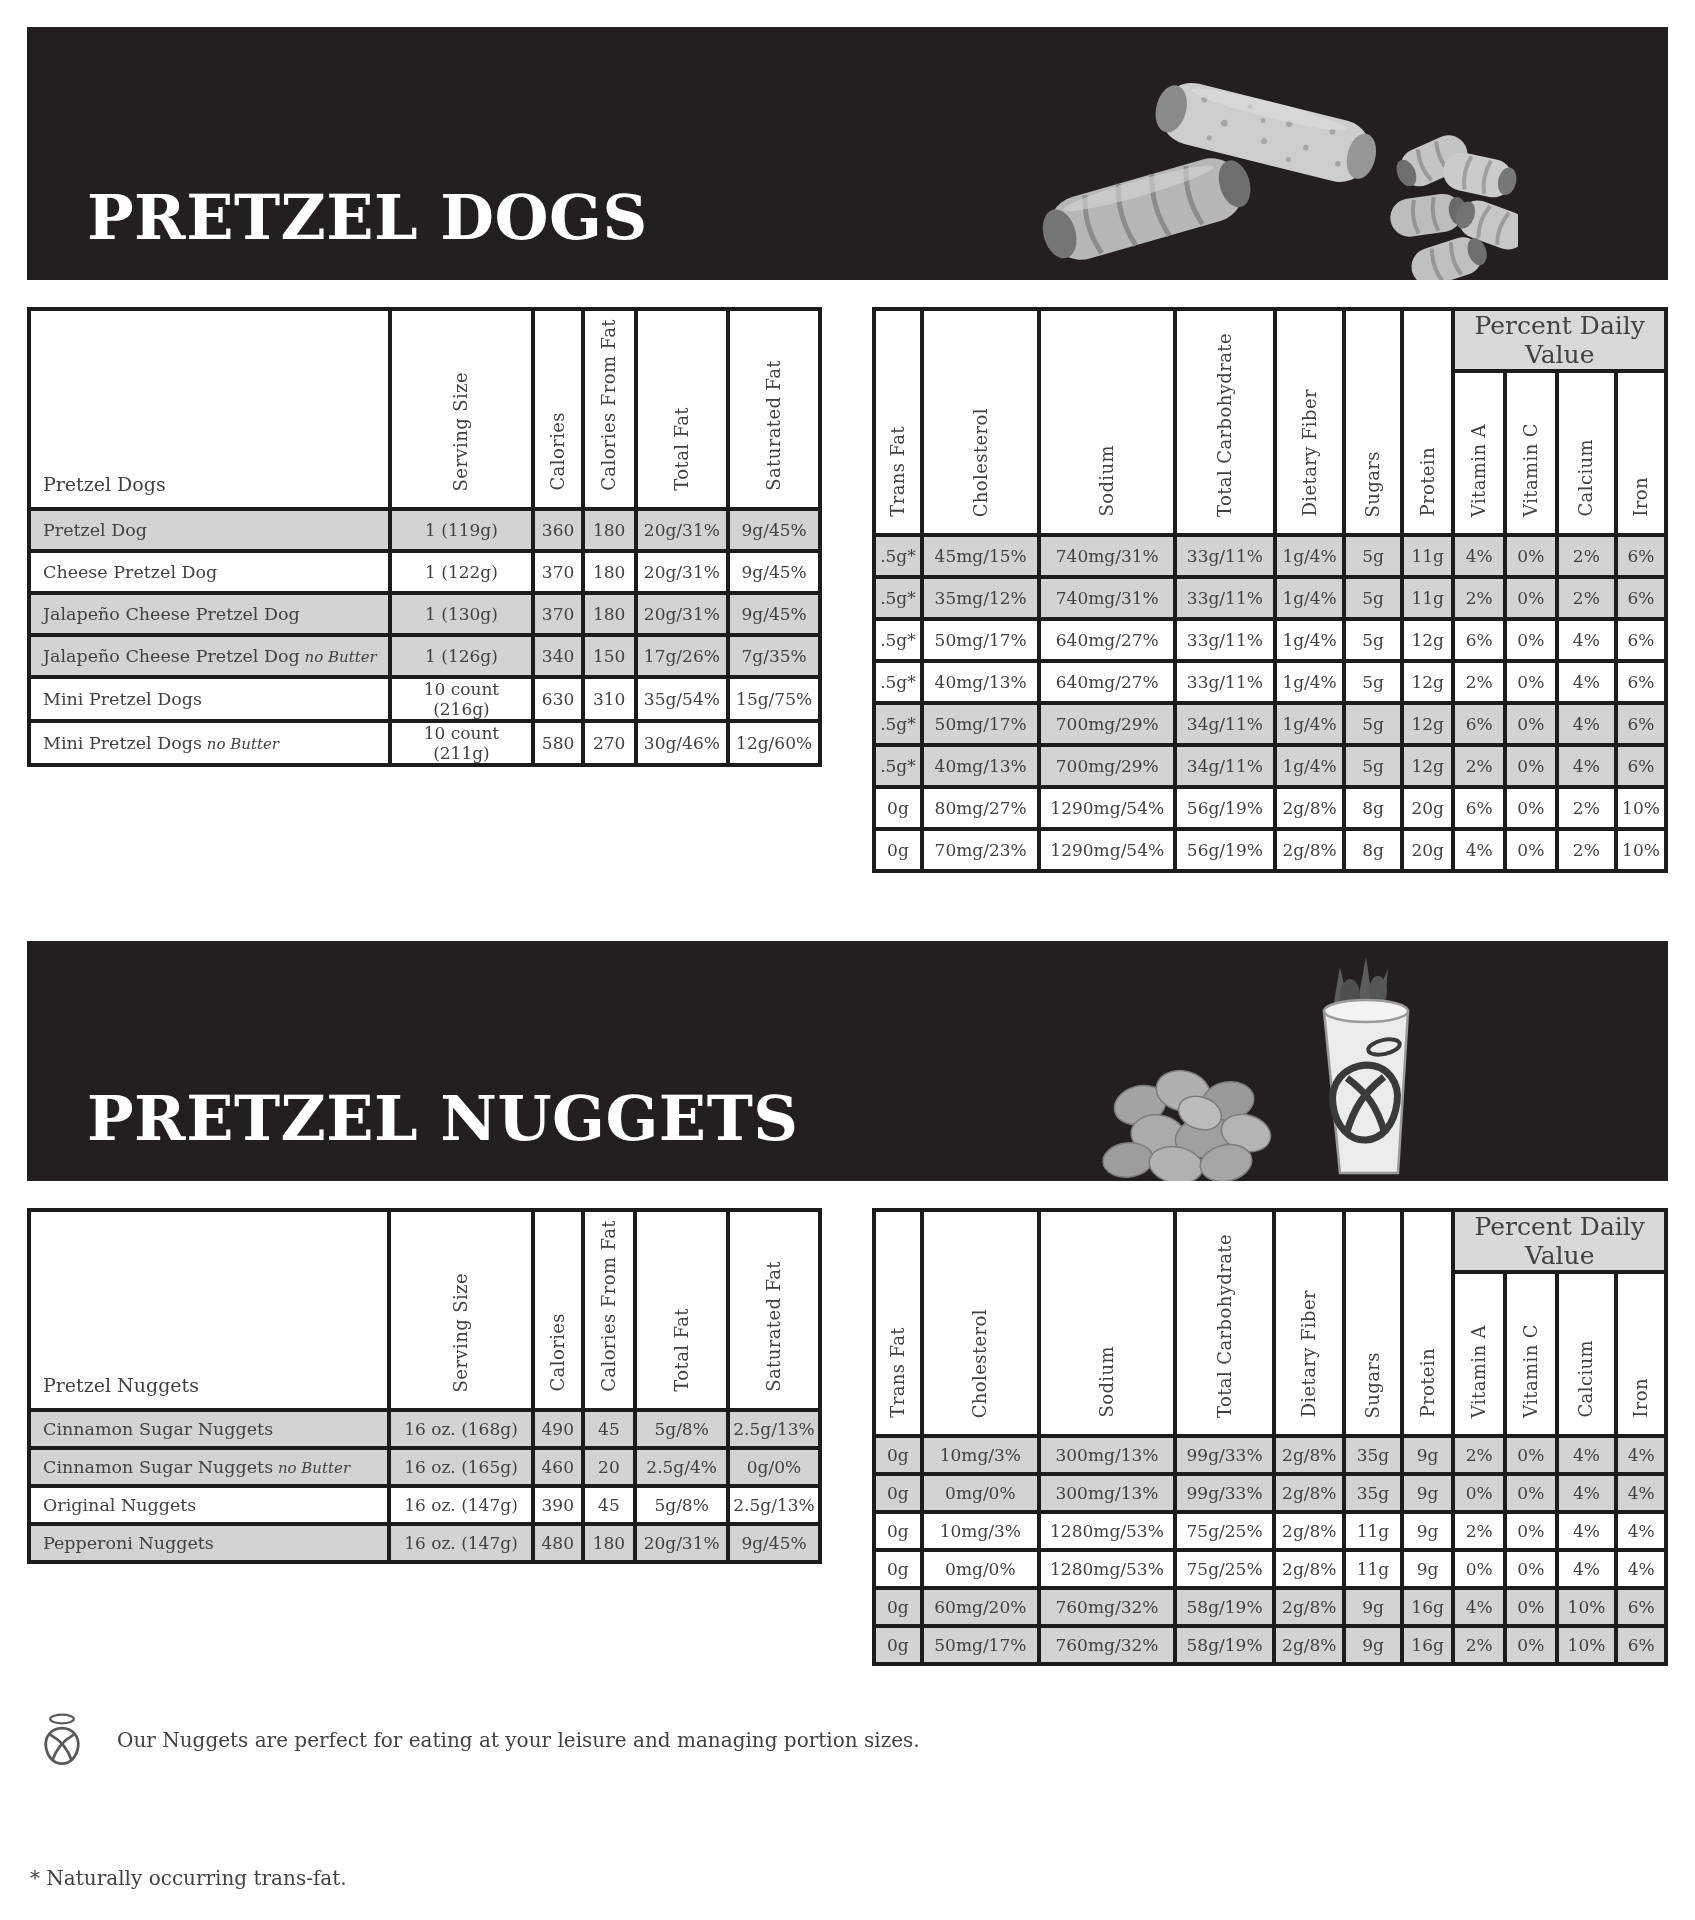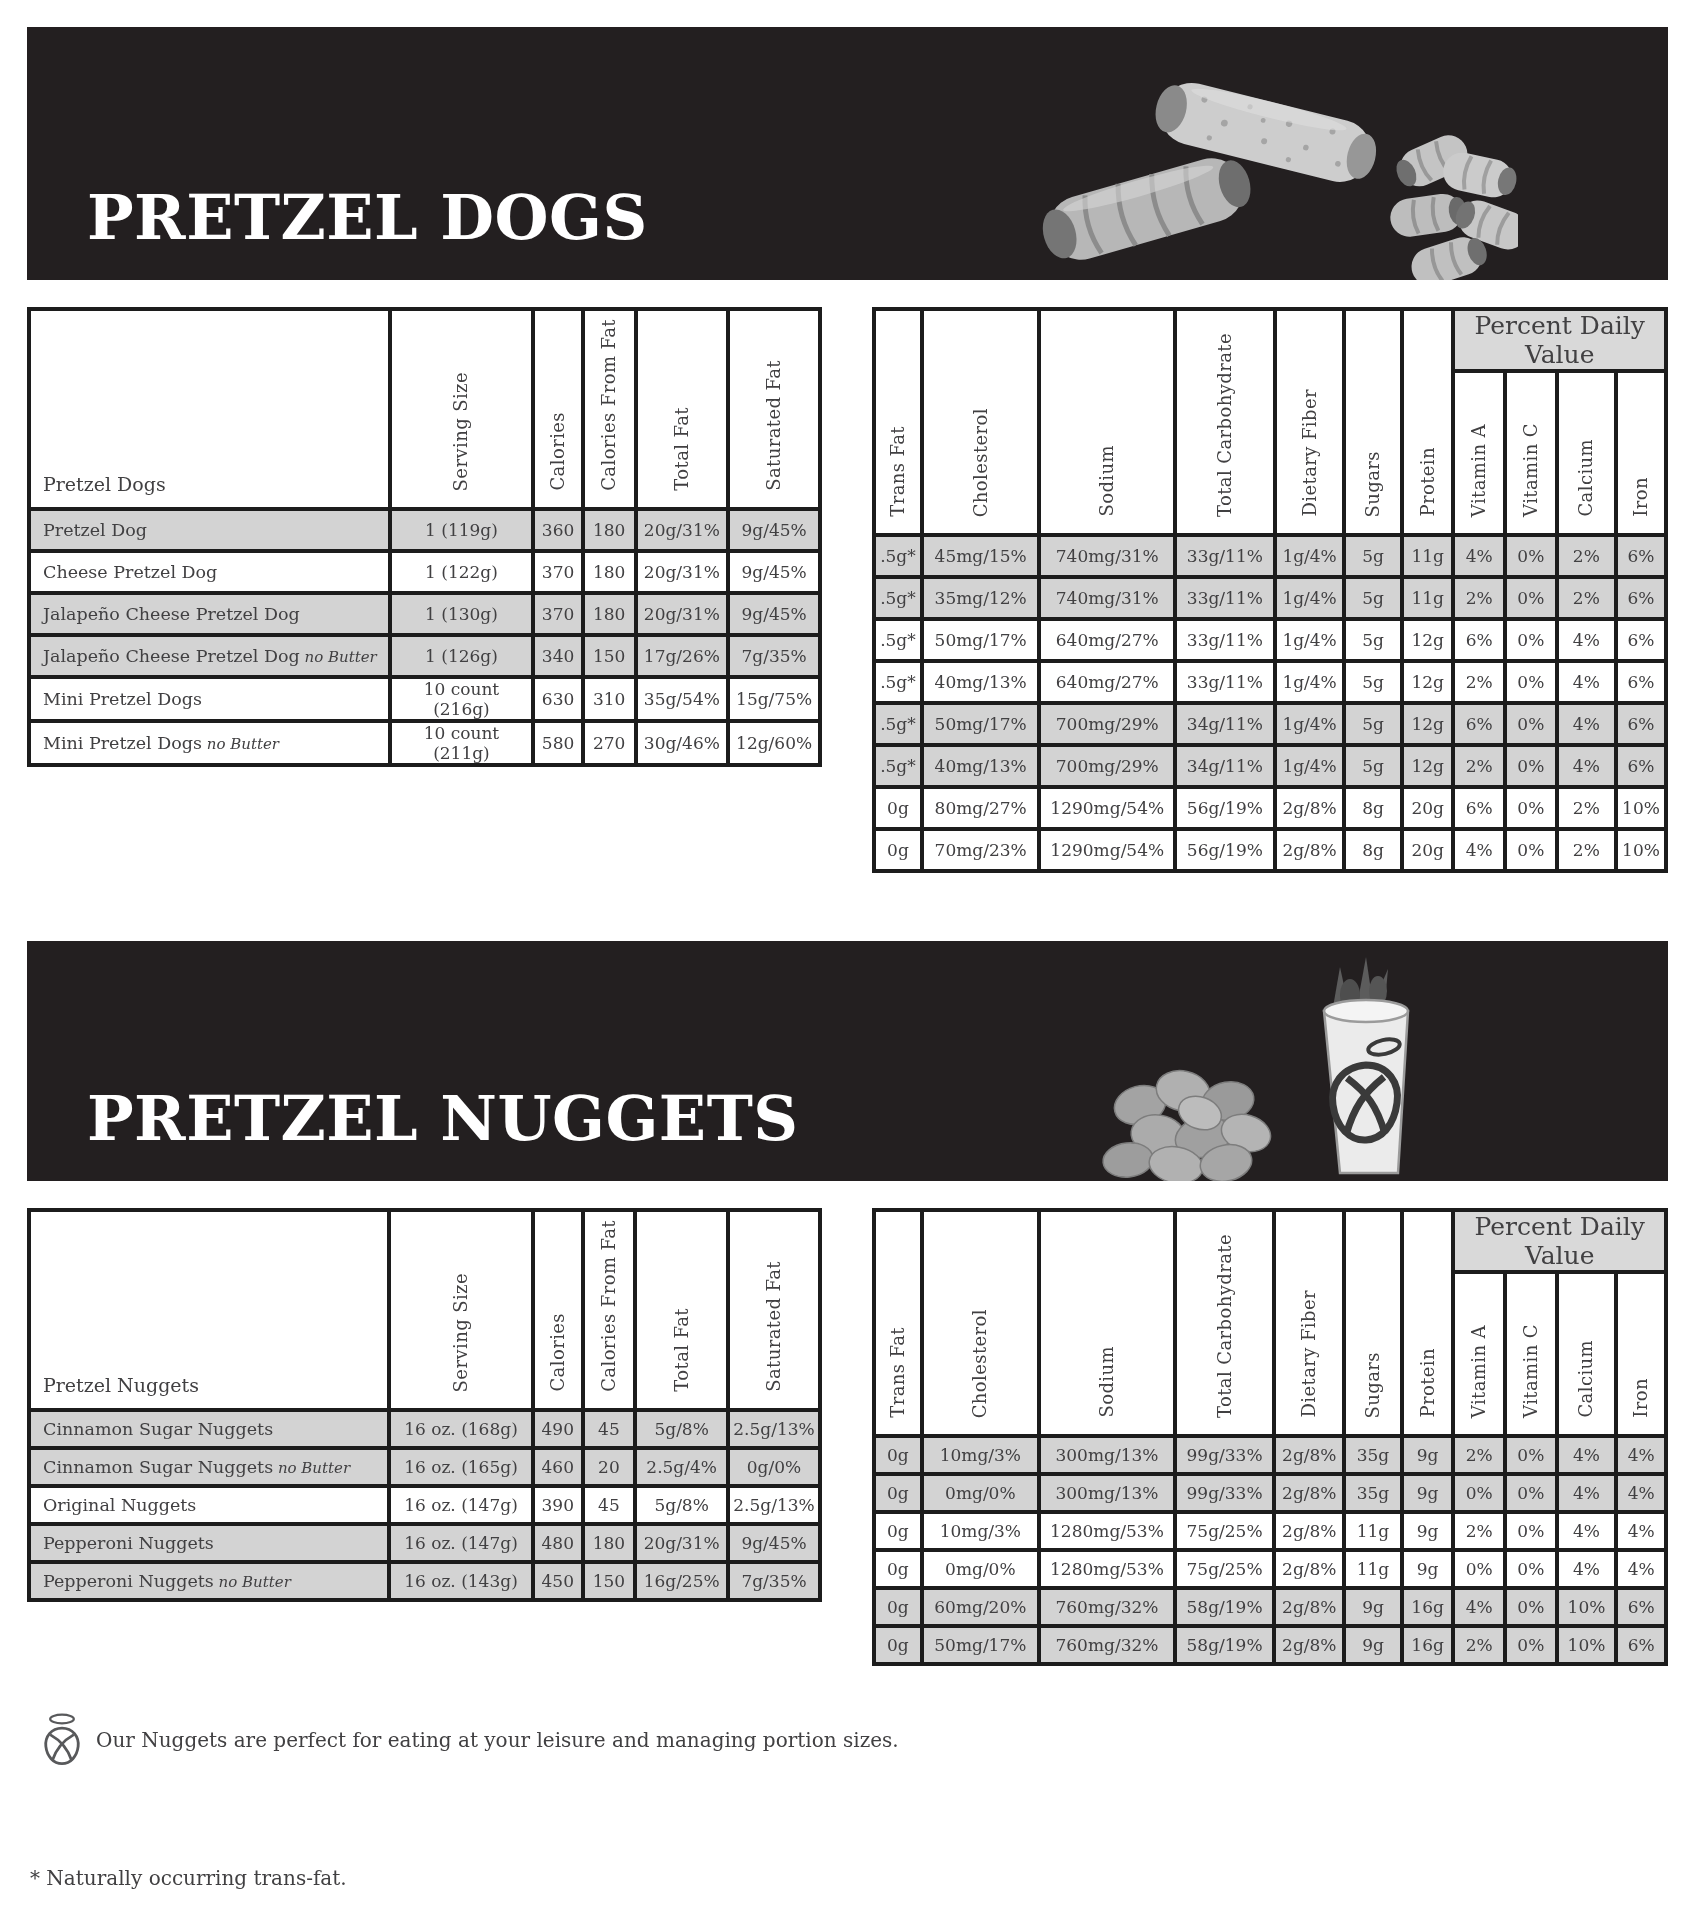--- a/index.html
+++ b/index.html
@@ -33,21 +33,21 @@
   .vert{
     writing-mode:vertical-rl;transform:rotate(180deg);
     font-size:18px;letter-spacing:.4px;display:inline-block;line-height:1;white-space:nowrap;
   }
   tbody td{height:38px;background:#ffffff;text-align:center;font-size:17px;padding:0 2px;}
   .s2 tbody td{height:34px;}
   tbody tr.shaded td{background:#d3d3d3;}
   td.name-cell{text-align:left;padding-left:12px;font-size:17.5px;white-space:nowrap;}
   td.name-cell .variant{font-style:italic;font-size:15px;}
   
-  .note{display:flex;align-items:center;gap:12px;margin:46px 27px 0 40px;}
+  .note{display:flex;align-items:center;gap:33px;margin:46px 27px 0 40px;}
   .note-text{font-size:20px;}
   .trans-note{position:absolute;left:30px;top:1866px;font-size:20px;}
 </style>
 </head>
 <body>
 
 <div class="banner">
   <div class="title">PRETZEL DOGS</div>
   <svg class="photo-dogs" width="480" height="220" viewBox="0 0 480 220">
 
@@ -409,28 +409,20 @@
           <td>2.5g/13%</td>
         </tr>
         <tr class="shaded">
           <td class="name-cell"><span>Pepperoni Nuggets</span></td>
           <td>16 oz. (147g)</td>
           <td>480</td>
           <td>180</td>
           <td>20g/31%</td>
           <td>9g/45%</td>
         </tr>
-        <tr class="shaded">
-          <td class="name-cell"><span>Pepperoni Nuggets</span><span class="variant"> no Butter</span></td>
-          <td>16 oz. (143g)</td>
-          <td>450</td>
-          <td>150</td>
-          <td>16g/25%</td>
-          <td>7g/35%</td>
-        </tr>
       </tbody>
   </table>
   <table class="right-tbl">
     <colgroup>
       <col style="width:48px">
         <col style="width:118px">
         <col style="width:136px">
         <col style="width:100px">
       <col style="width:70px">
         <col style="width:58px">

